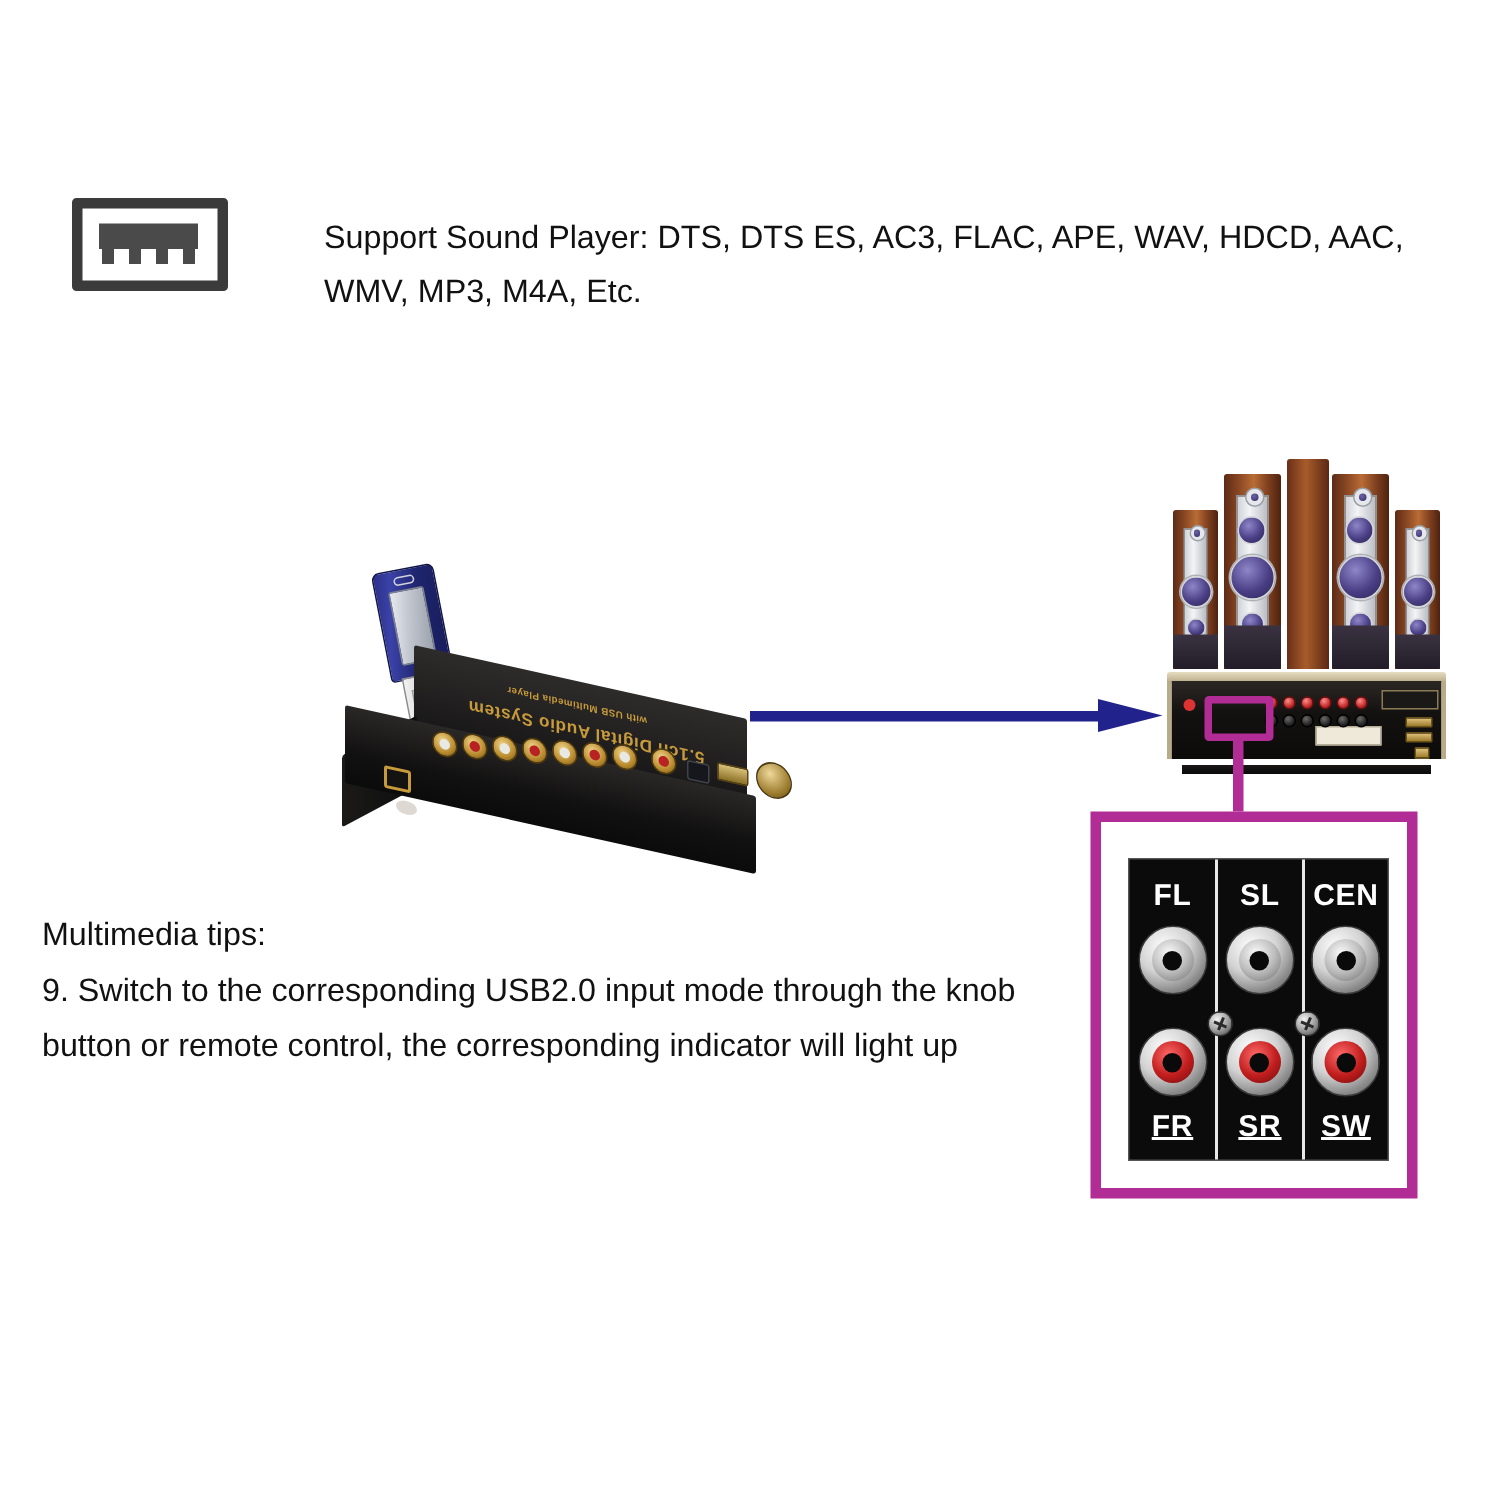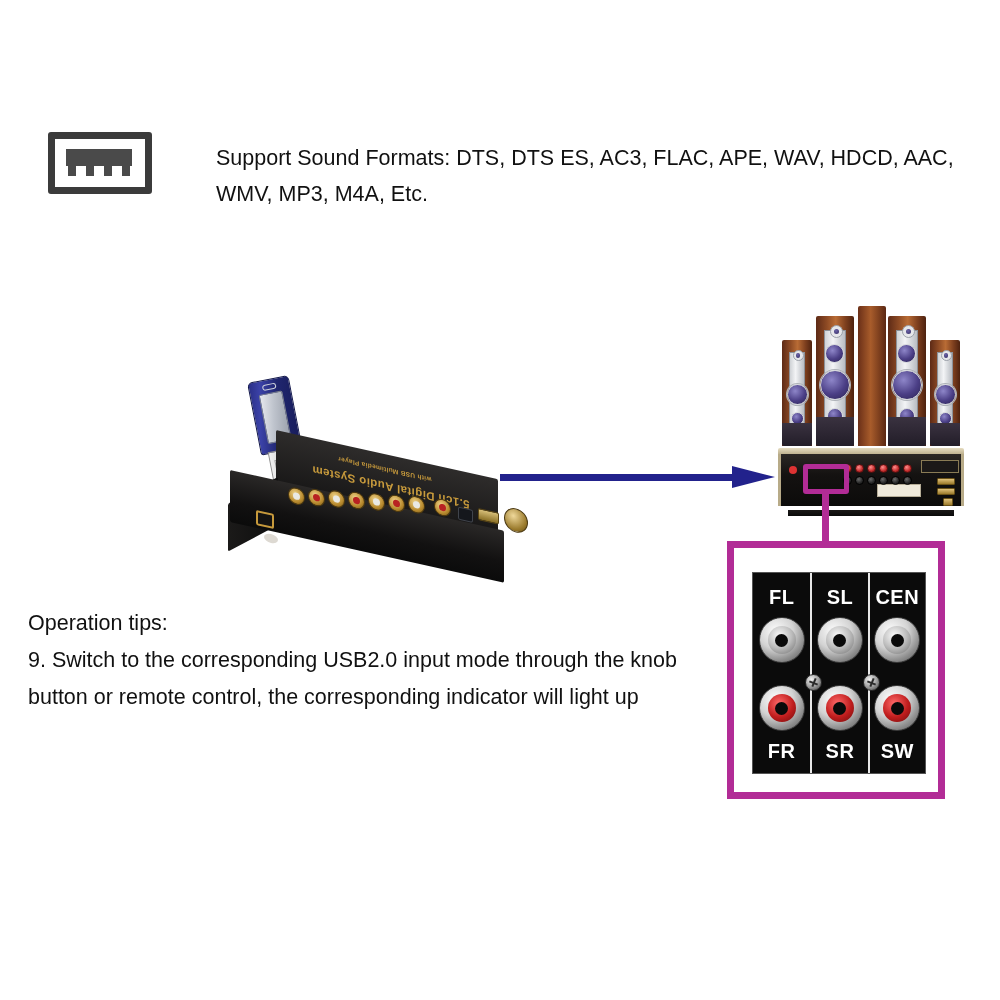--- a/index.html
+++ b/index.html
@@ -169,21 +169,21 @@
 
   
   .jackgrid{position:absolute;left:18px;top:24px;width:174px;height:202px;
     background:#0b0b0b;border:1px solid #555;box-sizing:border-box;}
   .jcol{position:absolute;top:0;width:33.33%;height:100%;box-sizing:border-box;}
   .jcol+.jcol{border-left:2px solid #e8e8e8;}
   .jcol.c1{left:0;} .jcol.c2{left:33.33%;} .jcol.c3{left:66.66%;}
   .jlabel{position:absolute;left:0;width:100%;text-align:center;color:#fff;
     font-weight:bold;font-size:20px;letter-spacing:.5px;line-height:1;}
   .jlabel.top{top:14px;}
-  .jlabel.bot{bottom:12px;}
+  .jlabel.bot{bottom:12px;text-decoration:underline;}
   .bigjack{position:absolute;left:50%;transform:translateX(-50%);
     width:46px;height:46px;border-radius:50%;
     background:radial-gradient(circle at 36% 30%,#fdfdfd,#d3d3d3 42%,#8f8f8f 70%,#4e4e4e 100%);
     border:1px solid #3a3a3a;box-sizing:border-box;
     display:flex;align-items:center;justify-content:center;}
   .bigjack.top{top:44px;}
   .bigjack.bot{bottom:42px;}
   .bigjack .ring{width:28px;height:28px;border-radius:50%;
     background:radial-gradient(circle at 40% 34%,#fafafa,#bdbdbd 50%,#6f6f6f);
     display:flex;align-items:center;justify-content:center;}
@@ -204,24 +204,24 @@
   <div class="usb-badge">
     <div class="usb-glyph">
       <div class="usb-bar"></div>
       <div class="usb-tooth t1"></div>
       <div class="usb-tooth t2"></div>
       <div class="usb-tooth t3"></div>
       <div class="usb-tooth t4"></div>
     </div>
   </div>
 
-  <div class="formats">Support Sound Formats: DTS, DTS ES, AC3, FLAC, APE, WAV, HDCD, AAC, WMV, MP3, M4A, Etc.</div>
+  <div class="formats">Support Sound Player: DTS, DTS ES, AC3, FLAC, APE, WAV, HDCD, AAC, WMV, MP3, M4A, Etc.</div>
 
   <div class="tips">
-    <div class="line">Operation tips:</div>
+    <div class="line">Multimedia tips:</div>
     <div class="line">9. Switch to the corresponding USB2.0 input mode through the knob button or remote control, the corresponding indicator will light up</div>
   </div>
 
   <div class="flash">
     <div class="flash-body">
       <div class="flash-loop"></div>
       <div class="flash-win"></div>
       <div class="flash-dot"></div>
     </div>
     <div class="flash-plug">

